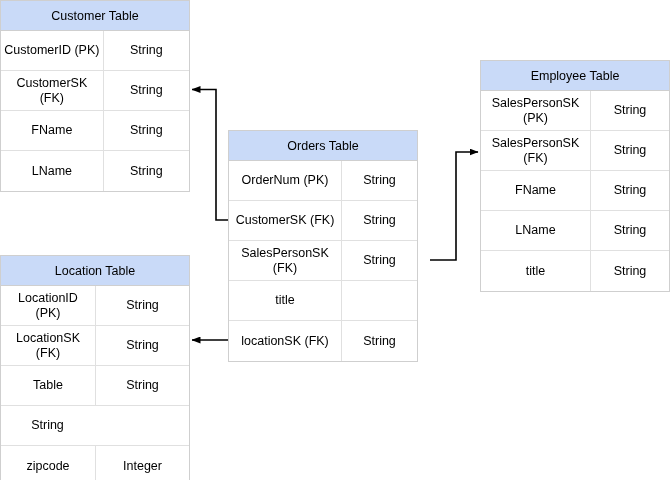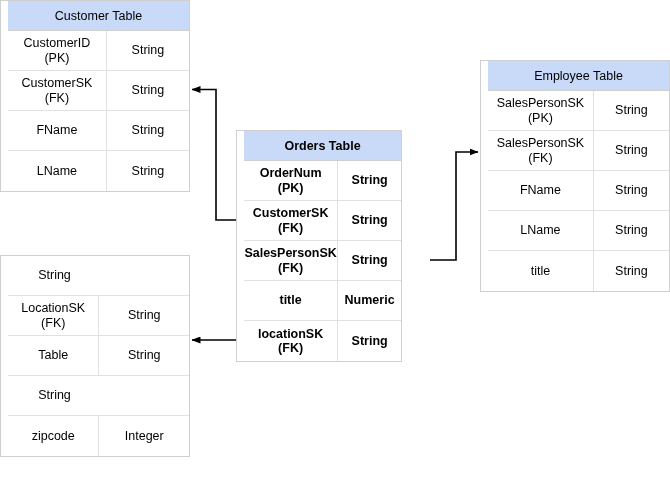--- a/index.html
+++ b/index.html
@@ -20,21 +20,20 @@
     overflow: hidden;
   }
 
   
   .entity {
     position: absolute;
     box-sizing: border-box;
     background: #ffffff;
     border: 1px solid #cfcfcf;
     border-collapse: collapse;
-    padding-left: 7px;
   }
   .entity-header {
     box-sizing: border-box;
     background: #c9daf8;
     border-bottom: 1px solid #cfcfcf;
     height: 30px;
     line-height: 30px;
     text-align: center;
     font-size: 12.5px;
     color: #000000;
@@ -121,59 +120,60 @@
       <div class="cell-name">FName</div>
       <div class="cell-type">String</div>
     </div>
     <div class="entity-row">
       <div class="cell-name">LName</div>
       <div class="cell-type">String</div>
     </div>
   </div>
 
   <div class="entity t-location" style="left:0px; top:255px; width:190px;">
-
-    <div class="entity-row">
+    <div class="entity-header">Location Table</div>
+
+    <div class="entity-row">
+      <div class="cell-name">LocationID (PK)</div>
       <div class="cell-type">String</div>
     </div>
     <div class="entity-row">
       <div class="cell-name">LocationSK (FK)</div>
       <div class="cell-type">String</div>
     </div>
     <div class="entity-row">
       <div class="cell-name">Table</div>
       <div class="cell-type">String</div>
     </div>
     <div class="entity-row">
       <div class="cell-type">String</div>
     </div>
     <div class="entity-row">
       <div class="cell-name">zipcode</div>
       <div class="cell-type">Integer</div>
     </div>
   </div>
 
-  <div class="entity t-orders" style="left:236px; top:130px; width:166px;font-weight:bold;">
+  <div class="entity t-orders" style="left:228px; top:130px; width:190px;">
     <div class="entity-header">Orders Table</div>
 
     <div class="entity-row">
       <div class="cell-name">OrderNum (PK)</div>
       <div class="cell-type">String</div>
     </div>
     <div class="entity-row">
       <div class="cell-name">CustomerSK (FK)</div>
       <div class="cell-type">String</div>
     </div>
     <div class="entity-row">
       <div class="cell-name">SalesPersonSK (FK)</div>
       <div class="cell-type">String</div>
     </div>
     <div class="entity-row">
       <div class="cell-name">title</div>
-      <div class="cell-type">Numeric</div>
     </div>
     <div class="entity-row">
       <div class="cell-name">locationSK (FK)</div>
       <div class="cell-type">String</div>
     </div>
   </div>
 
   <div class="entity t-employee" style="left:480px; top:60px; width:190px;">
     <div class="entity-header">Employee Table</div>
 

